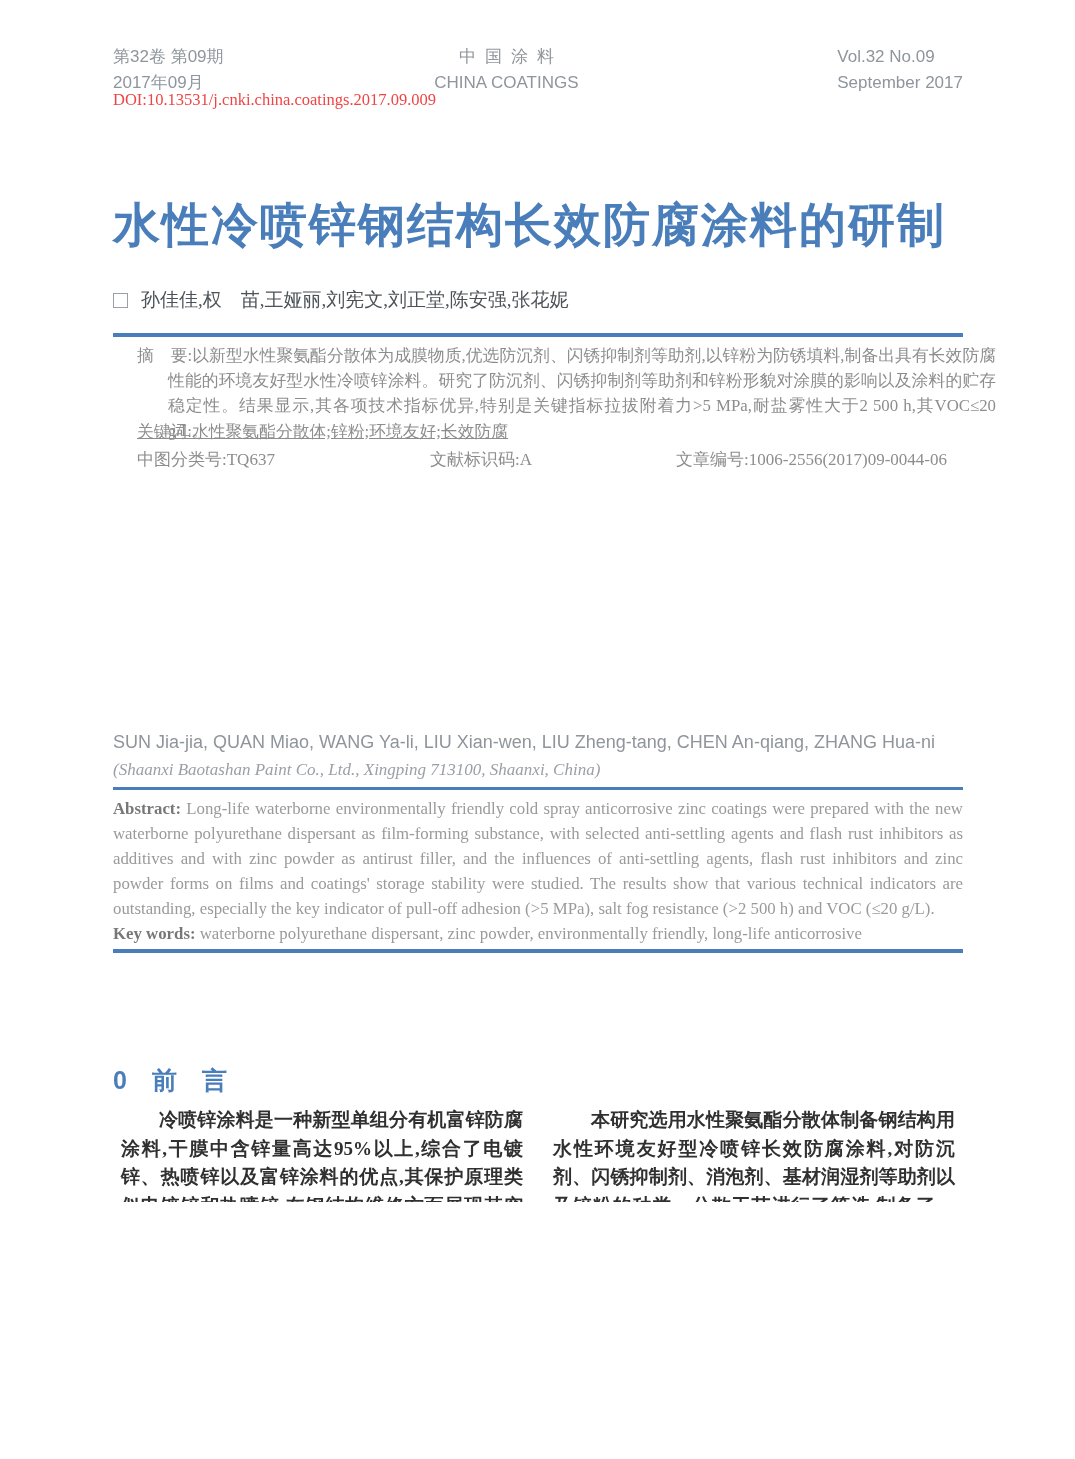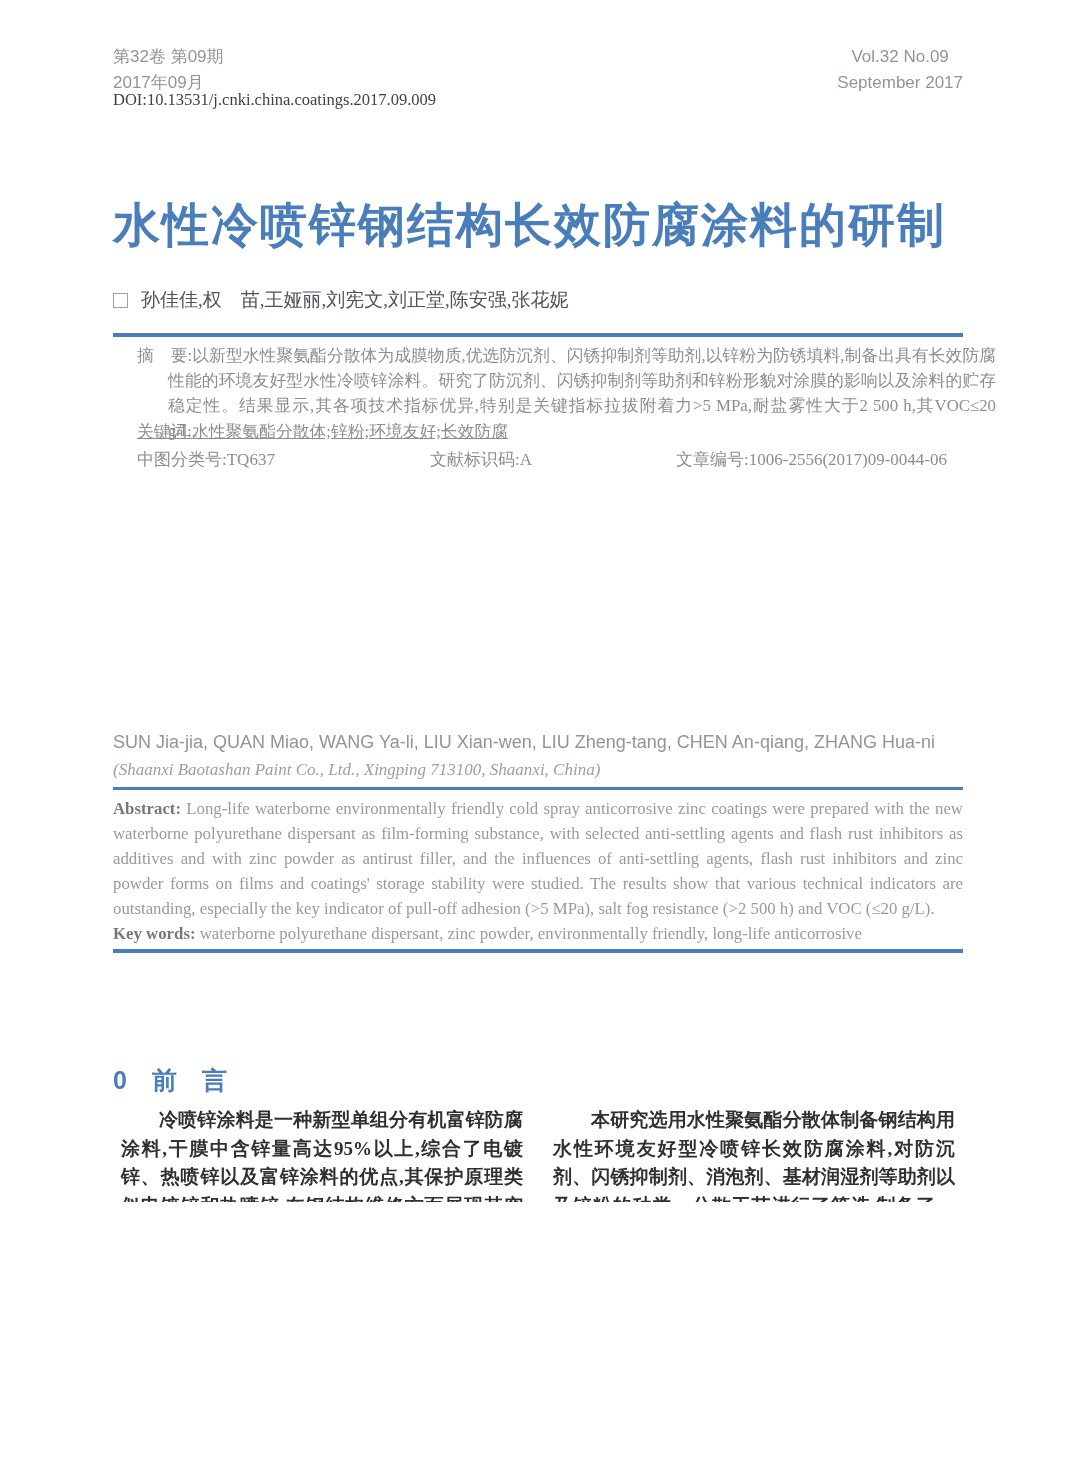--- a/index.html
+++ b/index.html
@@ -4,23 +4,23 @@
 <style>
   html,body{margin:0;padding:0;background:#ffffff;}
   .page{position:relative;width:1075px;height:1202px;background:#fff;overflow:hidden;
         font-family:"Liberation Serif","DejaVu Serif",serif;color:#3a3a3a;}
 
   
   .header{position:absolute;top:44px;left:113px;width:850px;display:flex;
           justify-content:space-between;font-family:"Liberation Sans","DejaVu Sans",sans-serif;
           font-size:17px;line-height:26px;color:#8f959c;}
   .h-center{text-align:center;}
-  .h-right{text-align:center;margin-left:48px;}
+  .h-right{text-align:left;margin-left:48px;}
   .journal-cn{letter-spacing:9px;margin-right:-9px;}
-  .doi{position:absolute;top:90px;left:113px;font-size:16.5px;color:#404040;}
+  .doi{position:absolute;top:90px;left:113px;font-size:16.5px;color:#ef4444;}
 
   
   .title-cn{position:absolute;top:194px;left:113px;width:860px;margin:0;
             font-family:"Liberation Sans","DejaVu Sans",sans-serif;font-weight:bold;
             font-size:47px;letter-spacing:2px;color:var(--accent,#4a7eba);}
   .authors-cn{position:absolute;top:287px;left:113px;font-size:19px;color:#4c5257;
               display:flex;align-items:center;}
   .author-marker{display:inline-block;width:13px;height:13px;border:1.5px solid #9aa0a6;
                  margin-right:13px;background:#fff;}
   .affil-cn{position:absolute;top:312px;left:139px;font-size:19px;color:#4c5257;}
@@ -81,20 +81,24 @@
 </head>
 <body>
 
 <div class="page">
 
   <div class="header">
     <div class="h-left">
       <div>第32卷 第09期</div>
       <div>2017年09月</div>
     </div>
+    <div class="h-center">
+      <div class="journal-cn">中国涂料</div>
+      <div>CHINA COATINGS</div>
+    </div>
     <div class="h-right">
       <div>Vol.32 No.09</div>
       <div>September 2017</div>
     </div>
   </div>
 
   <div class="doi">DOI:10.13531/j.cnki.china.coatings.2017.09.009</div>
 
   <h1 class="title-cn">水性冷喷锌钢结构长效防腐涂料的研制</h1>
 

